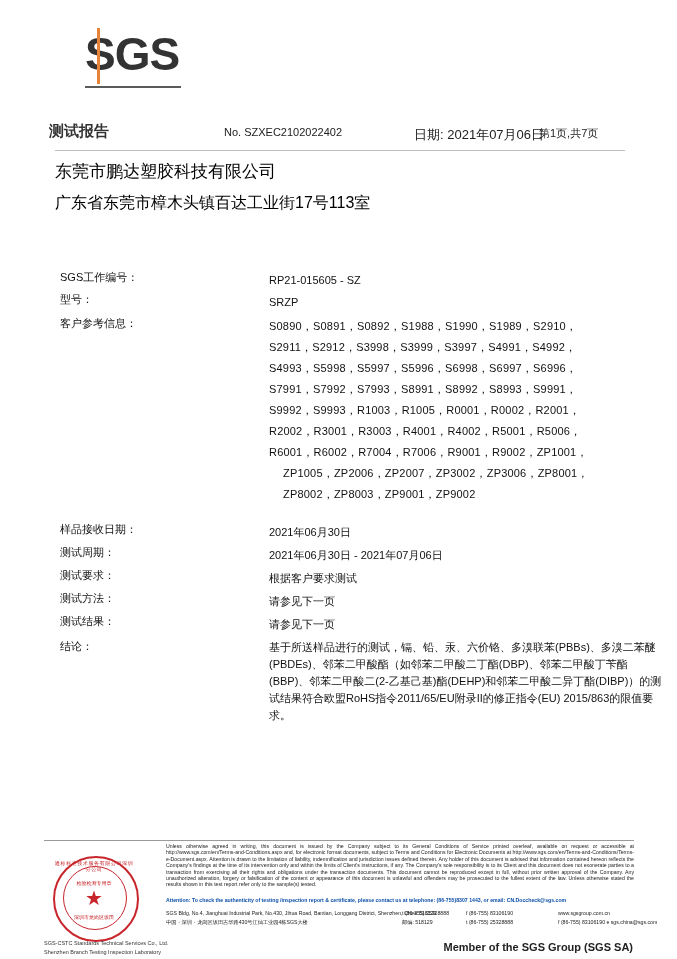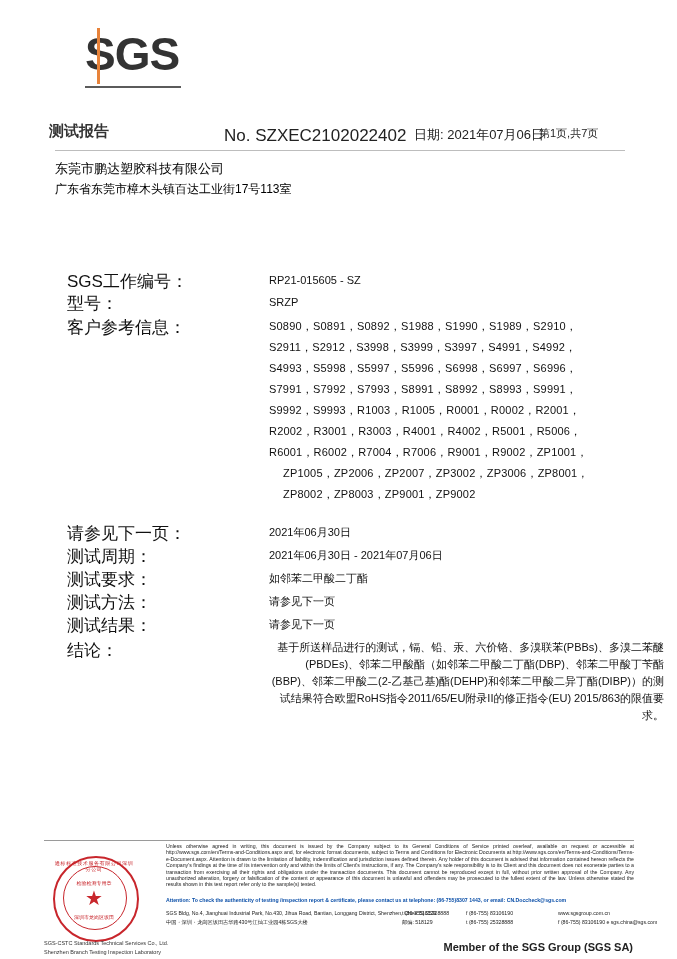--- a/index.html
+++ b/index.html
@@ -66,21 +66,21 @@
     position: absolute;
     left: 0; top: 0;
     font-size: 15px;
     font-weight: bold;
     color: #333333;
   }
   .doc-no {
     position: absolute;
     left: 175px;
     top: 4px;
-    font-size: 17px;
+    font-size: 11px;
     color: #222;
   }
   .doc-date {
     position: absolute;
     left: 365px;
     top: 4px;
     font-size: 13px;
     color: #222;
   }
   .doc-page {
@@ -97,28 +97,28 @@
     width: 570px;
     height: 1px;
     background: #bdbdbd;
   }
 
   
   .company-name {
     position: absolute;
     left: 55px;
     top: 160px;
-    font-size: 13px;
+    font-size: 17px;
     font-family: Liberation Mono, monospace;
   }
   .company-addr {
     position: absolute;
     left: 55px;
-    top: 181px;
-    font-size: 12px;
+    top: 193px;
+    font-size: 16px;
   }
 
   
   .sample-stmt {
     position: absolute;
     left: 55px;
     top: 246px;
     font-size: 11px;
   }
 
@@ -128,24 +128,24 @@
     left: 55px;
     top: 270px;
     width: 575px;
   }
   .frow {
     position: relative;
     min-height: 20px;
   }
   .flabel {
     position: absolute;
-    left: 12px;
+    left: 5px;
     top: 0;
     width: 165px;
-    font-size: 17px;
+    font-size: 11px;
     color: #111;
   }
   .fvalue {
     margin-left: 170px;
     font-size: 11px;
     color: #111;
     line-height: 20px;
     padding-left: 44px;
   }
   .ref-line {
@@ -330,47 +330,47 @@
         <div class="ref-line">S7991，S7992，S7993，S8991，S8992，S8993，S9991，</div>
         <div class="ref-line">S9992，S9993，R1003，R1005，R0001，R0002，R2001，</div>
         <div class="ref-line">R2002，R3001，R3003，R4001，R4002，R5001，R5006，</div>
         <div class="ref-line">R6001，R6002，R7004，R7006，R9001，R9002，ZP1001，</div>
         <div class="ref-line ref-indent">ZP1005，ZP2006，ZP2007，ZP3002，ZP3006，ZP8001，</div>
         <div class="ref-line ref-indent">ZP8002，ZP8003，ZP9001，ZP9002</div>
       </div>
     </div>
 
     <div class="frow" style="height:23px;margin-top:6px;">
-      <div class="flabel">请参见下一页：</div>
+      <div class="flabel">样品接收日期：</div>
       <div class="fvalue">2021年06月30日</div>
     </div>
 
     <div class="frow" style="height:23px;">
       <div class="flabel">测试周期：</div>
       <div class="fvalue">2021年06月30日 - 2021年07月06日</div>
     </div>
 
     <div class="frow" style="height:23px;">
       <div class="flabel">测试要求：</div>
-      <div class="fvalue">如邻苯二甲酸二丁酯</div>
+      <div class="fvalue">根据客户要求测试</div>
     </div>
 
     <div class="frow" style="height:23px;">
       <div class="flabel">测试方法：</div>
       <div class="fvalue">请参见下一页</div>
     </div>
 
     <div class="frow" style="height:25px;">
       <div class="flabel">测试结果：</div>
       <div class="fvalue">请参见下一页</div>
     </div>
 
     <div class="frow" style="min-height:90px;">
       <div class="flabel">结论：</div>
-      <div class="fvalue multiline" style="width:395px;text-align:right;">基于所送样品进行的测试，镉、铅、汞、六价铬、多溴联苯(PBBs)、多溴二苯醚(PBDEs)、邻苯二甲酸酯（如邻苯二甲酸二丁酯(DBP)、邻苯二甲酸丁苄酯(BBP)、邻苯二甲酸二(2-乙基己基)酯(DEHP)和邻苯二甲酸二异丁酯(DIBP)）的测试结果符合欧盟RoHS指令2011/65/EU附录II的修正指令(EU) 2015/863的限值要求。</div>
+      <div class="fvalue multiline" style="width:395px;">基于所送样品进行的测试，镉、铅、汞、六价铬、多溴联苯(PBBs)、多溴二苯醚(PBDEs)、邻苯二甲酸酯（如邻苯二甲酸二丁酯(DBP)、邻苯二甲酸丁苄酯(BBP)、邻苯二甲酸二(2-乙基己基)酯(DEHP)和邻苯二甲酸二异丁酯(DIBP)）的测试结果符合欧盟RoHS指令2011/65/EU附录II的修正指令(EU) 2015/863的限值要求。</div>
     </div>
 
   </div>
 
   <div class="footer-rule"></div>
 
   <div class="stamp">
     <div class="stamp-circle"></div>
     <div class="stamp-inner"></div>
     <div class="stamp-star">★</div>

